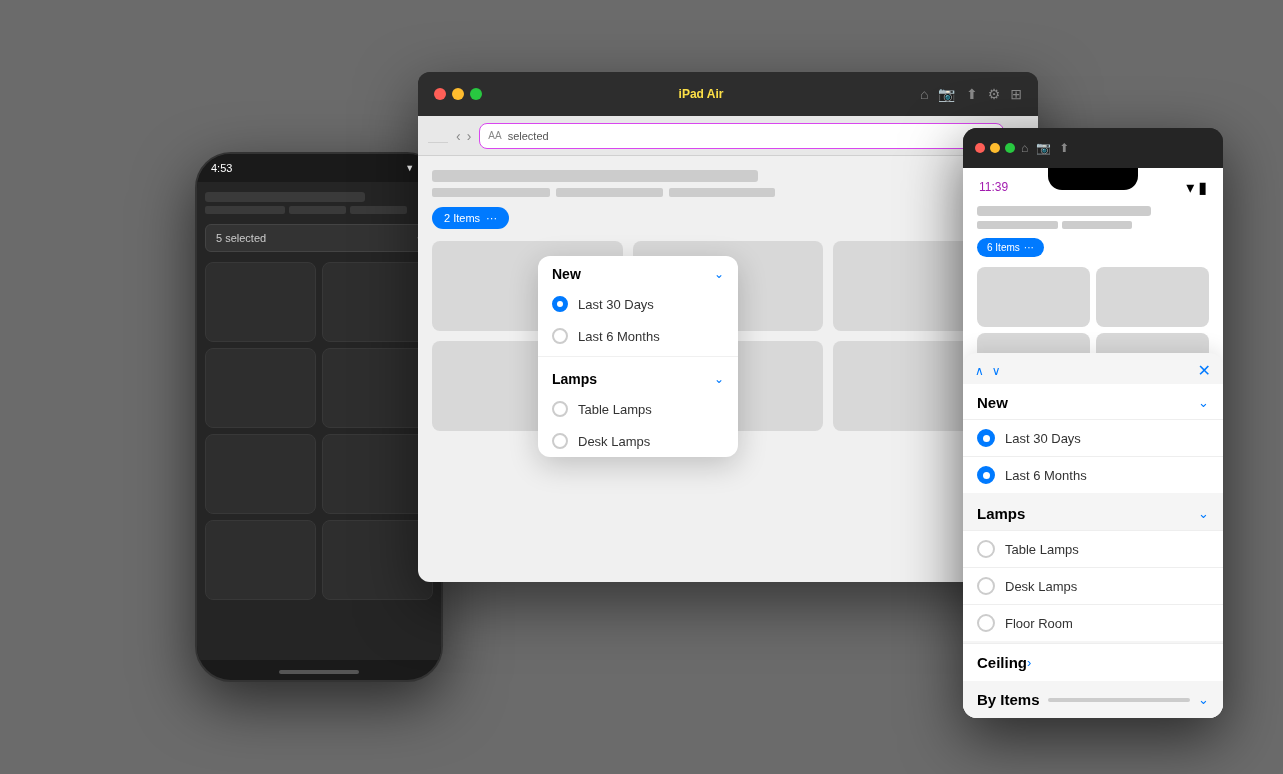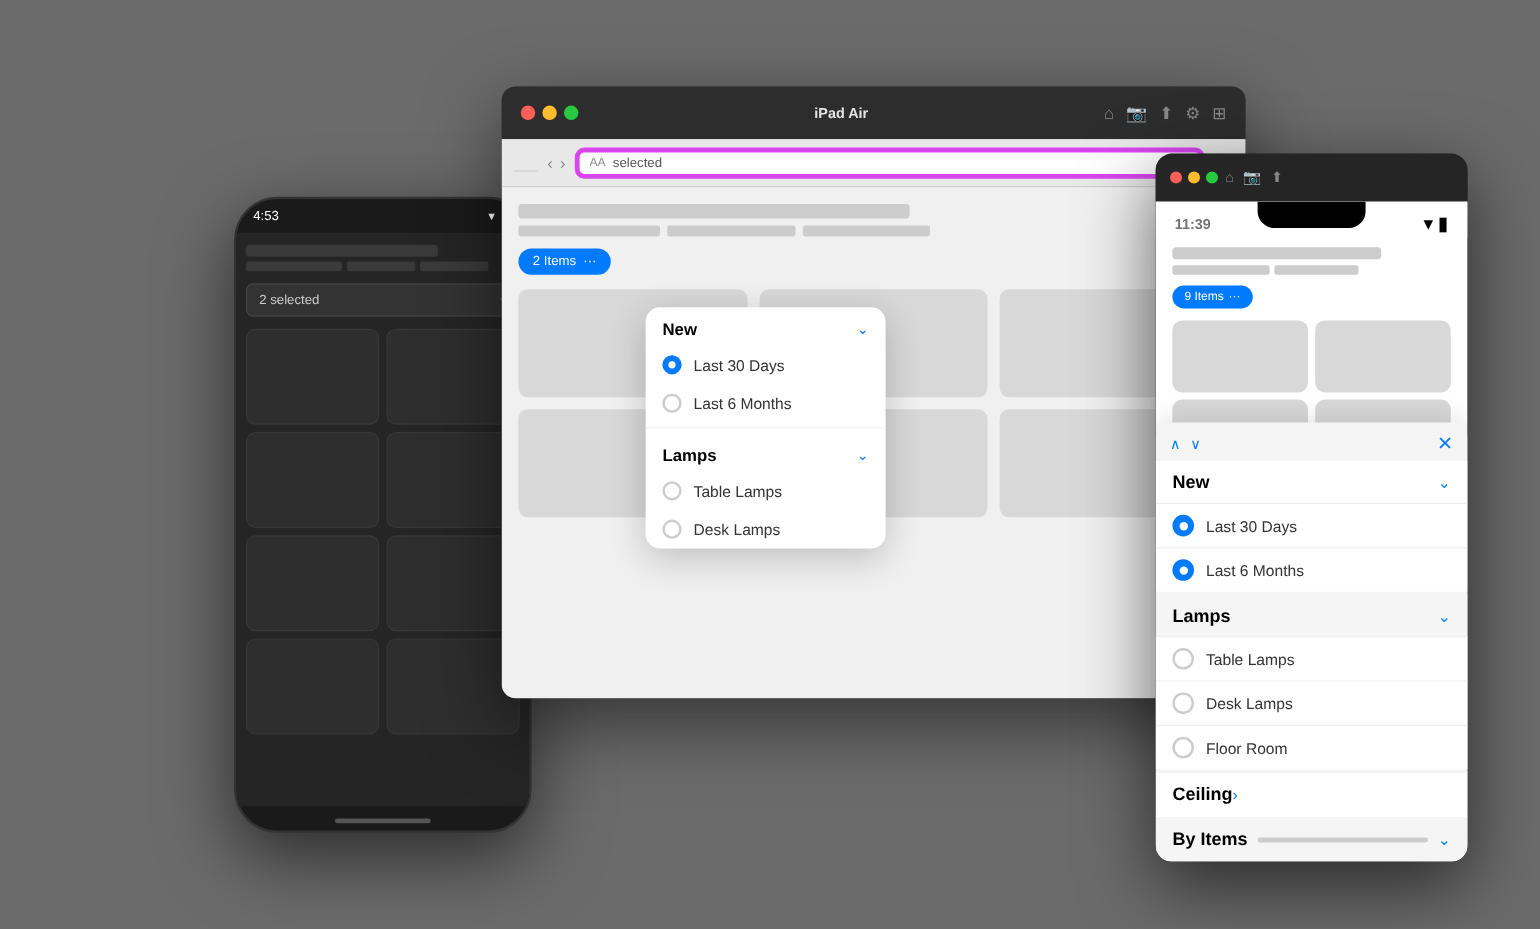--- a/index.html
+++ b/index.html
@@ -9,21 +9,21 @@
       background: #6b6b6b;
       position: relative;
       overflow: hidden;
       font-family: -apple-system, BlinkMacSystemFont, 'Helvetica Neue', sans-serif;
     }
 
     
     .android-phone {
       position: absolute;
       left: 195px;
-      top: 164px;
+      top: 152px;
       width: 248px;
       height: 530px;
       background: #1a1a1a;
       border-radius: 36px;
       border: 2px solid #333;
       box-shadow: 0 20px 60px rgba(0,0,0,0.6);
       overflow: hidden;
     }
     .android-status-bar {
       height: 28px;
@@ -150,21 +150,21 @@
       border-radius: 50%;
     }
     .tl-red { background: #ff5f57; }
     .tl-yellow { background: #febc2e; }
     .tl-green { background: #28c840; }
     .ipad-title-text {
       flex: 1;
       text-align: center;
     }
     .ipad-title-text .device-name {
-      color: #e5e5e5;
+      color: #fde047;
       font-size: 12px;
       font-weight: 600;
       display: block;
     }
     .ipad-title-text .device-sub {
       color: #888;
       font-size: 10px;
       display: block;
     }
     .ipad-toolbar-icons {
@@ -209,21 +209,21 @@
     .ipad-url-bar {
       flex: 1;
       background: #fff;
       border-radius: 8px;
       height: 26px;
       display: flex;
       align-items: center;
       padding: 0 8px;
       font-size: 11px;
       color: #555;
-      border: 4px solid #d946ef;
+      border: 1px solid #d946ef;
     }
     .ipad-url-bar .url-aa { color: #888; margin-right: 6px; font-size: 10px; }
     .ipad-browser-more { color: #888; font-size: 16px; }
 
     .ipad-app-content {
       flex: 1;
       padding: 14px;
       position: relative;
       overflow: hidden;
     }
@@ -385,22 +385,22 @@
     .iphone-status-bar {
       height: 30px;
       background: #fff;
       display: flex;
       align-items: center;
       justify-content: space-between;
       padding: 8px 16px 0;
     }
     .iphone-time {
       font-size: 12px;
-      font-weight: 700;
-      color: #737373;
+      font-weight: 400;
+      color: #a21caf;
     }
     .iphone-status-icons {
       display: flex; gap: 4px; align-items: center;
     }
     .iphone-notch {
       position: absolute;
       top: 0;
       left: 50%;
       transform: translateX(-50%);
       width: 90px;
@@ -584,21 +584,21 @@
     </div>
   </div>
   <div class="android-content">
     <div class="android-header-bar"></div>
     <div class="android-header-lines">
       <div class="line" style="width:35%"></div>
       <div class="line" style="width:25%"></div>
       <div class="line" style="width:25%"></div>
     </div>
     <div class="android-select">
-      <span>2 selected</span>
+      <span>5 selected</span>
       <span class="chevron">▾</span>
     </div>
     <div class="android-grid">
       <div class="android-grid-item"></div>
       <div class="android-grid-item"></div>
       <div class="android-grid-item"></div>
       <div class="android-grid-item"></div>
       <div class="android-grid-item"></div>
       <div class="android-grid-item"></div>
       <div class="android-grid-item"></div>
@@ -723,21 +723,21 @@
     <div class="iphone-app-content">
       <div class="iphone-header-area">
         <div class="iphone-header-bar"></div>
         <div class="iphone-header-lines">
           <div class="l" style="width:35%"></div>
           <div class="l" style="width:30%"></div>
         </div>
       </div>
       <div class="iphone-filter-bar">
         <div class="iphone-filter-pill">
-          <span>9 Items</span>
+          <span>6 Items</span>
           <span>···</span>
         </div>
       </div>
       <div class="iphone-grid">
         <div class="iphone-grid-item"></div>
         <div class="iphone-grid-item"></div>
         <div class="iphone-grid-item"></div>
         <div class="iphone-grid-item"></div>
       </div>
     </div>

